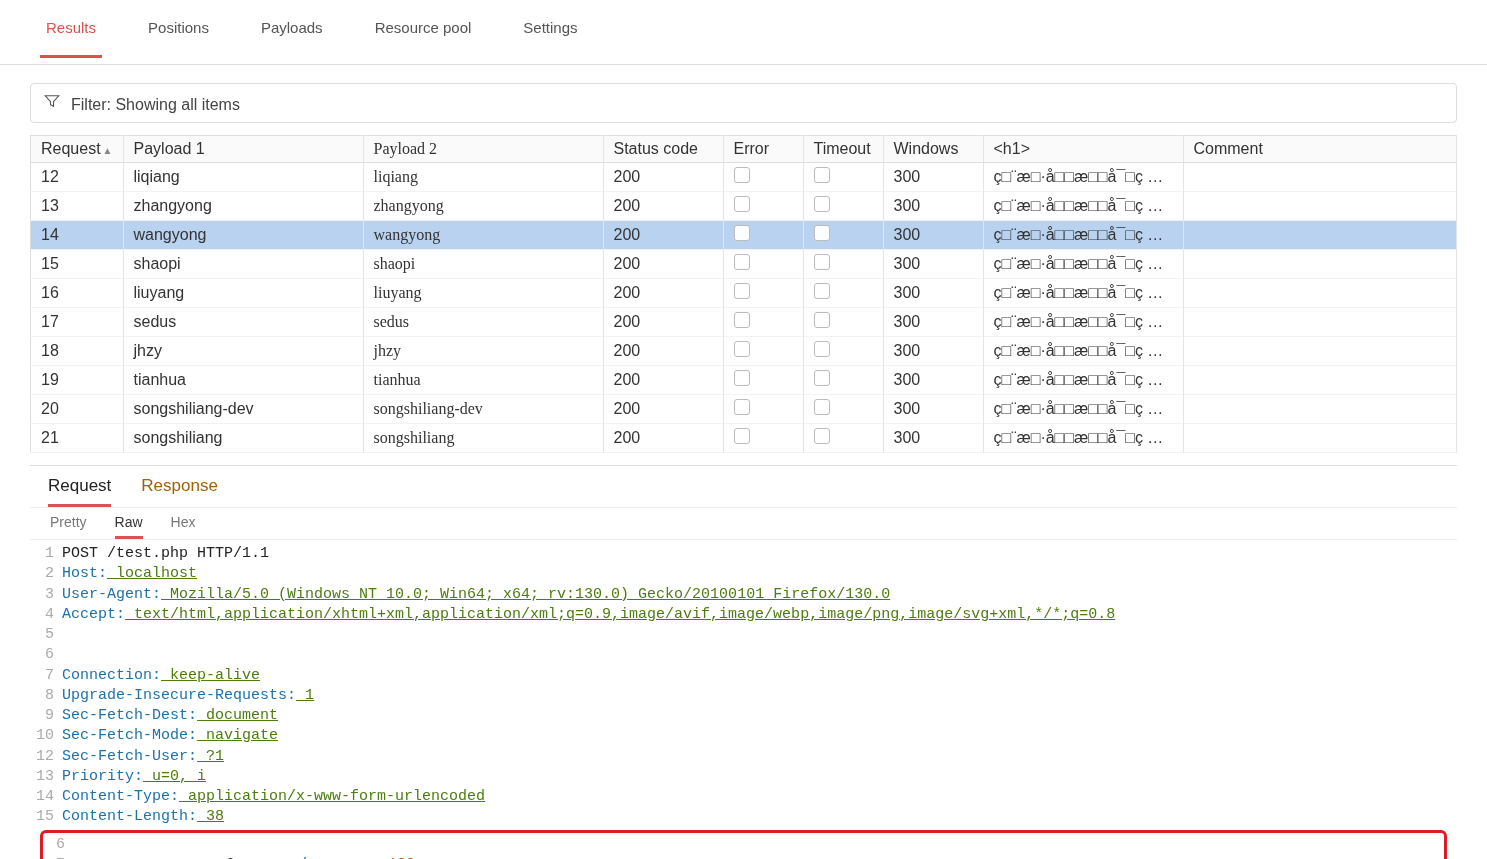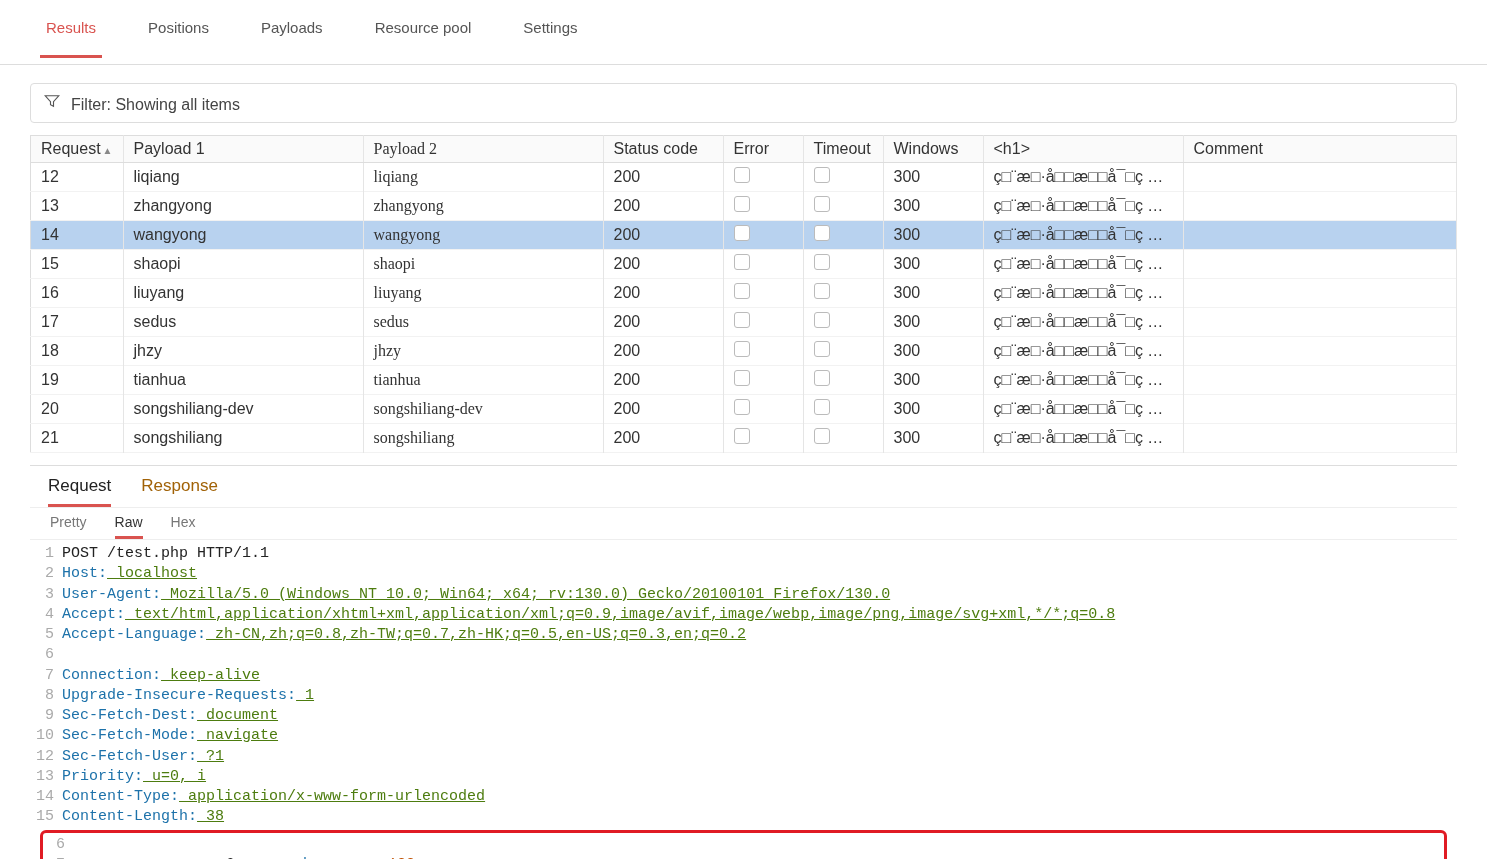--- a/index.html
+++ b/index.html
@@ -302,21 +302,20 @@
       <div class="raw-line">
         <span class="raw-num">3</span>
         <span class="raw-text"><span class="hk">User-Agent:</span><span class="hv"> Mozilla/5.0 (Windows NT 10.0; Win64; x64; rv:130.0) Gecko/20100101 Firefox/130.0</span></span>
       </div>
       <div class="raw-line">
         <span class="raw-num">4</span>
         <span class="raw-text"><span class="hk">Accept:</span><span class="hv"> text/html,application/xhtml+xml,application/xml;q=0.9,image/avif,image/webp,image/png,image/svg+xml,*/*;q=0.8</span></span>
       </div>
       <div class="raw-line">
         <span class="raw-num">5</span>
-        <span class="raw-text"><span class="hk">Accept-Language:</span><span class="hv"> zh-CN,zh;q=0.8,zh-TW;q=0.7,zh-HK;q=0.5,en-US;q=0.3,en;q=0.2</span></span>
       </div>
       <div class="raw-line">
         <span class="raw-num">6</span>
       </div>
       <div class="raw-line">
         <span class="raw-num">7</span>
         <span class="raw-text"><span class="hk">Connection:</span><span class="hv"> keep-alive</span></span>
       </div>
       <div class="raw-line">
         <span class="raw-num">8</span>

